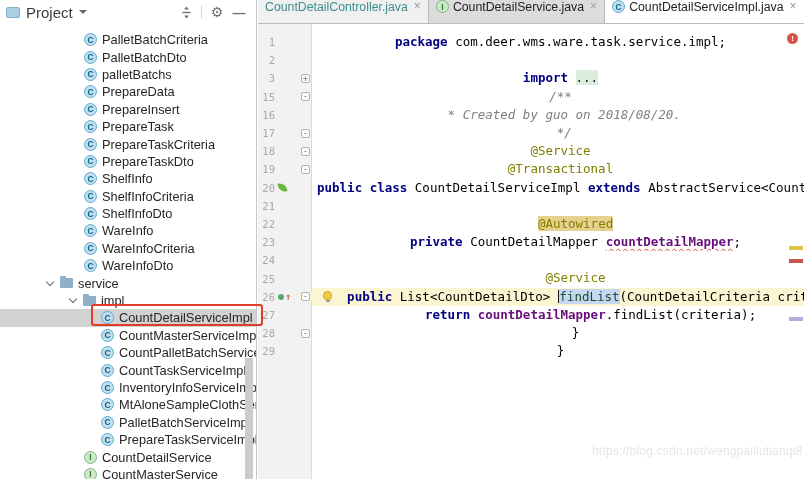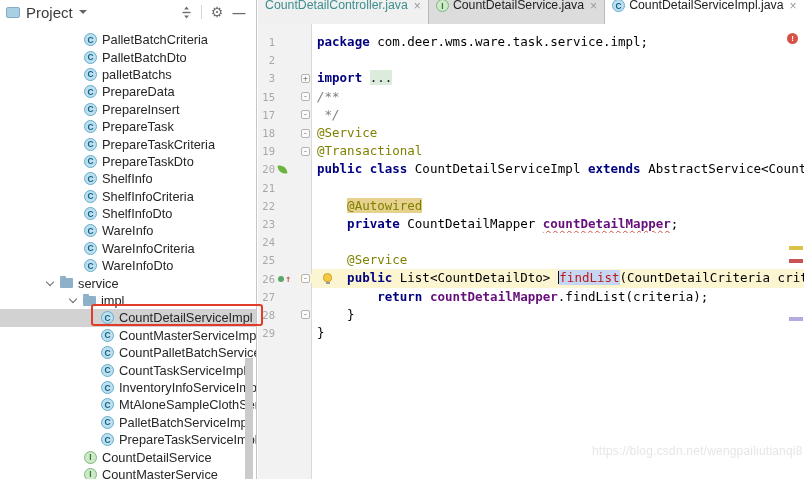--- a/index.html
+++ b/index.html
@@ -29,47 +29,47 @@
   .ic-folder { width:13px; height:10px; background:#8fb0c9; border-radius:1px; margin-right:5px; flex:none; position:relative; }
   .ic-folder::before { content:''; position:absolute; top:-2px; left:0; width:6px; height:2px; background:#8fb0c9; border-radius:1px 1px 0 0; }
   .tree-label { overflow:hidden; }
 
   .red-box { position:absolute; left:91px; top:304px; width:172px; height:22px; border:2px solid #e23b27; border-radius:3px; z-index:9; pointer-events:none; }
   .tree-scrollbar { position:absolute; left:245px; top:358px; width:8px; height:121px; background:#cbcbcb; z-index:3; }
 
   
   .editor { position:absolute; left:258px; top:0; right:0; bottom:0; background:#fff; }
   .tab-bar { height:24px; display:flex; align-items:stretch; background:#e9e9e9; border-bottom:1px solid #bdbdbd; }
-  .tab { display:flex; align-items:flex-end; padding:12px 7px; border-right:1px solid #b9b9b9; font-size:12.3px; color:#222; }
+  .tab { display:flex; align-items:flex-start; padding:0 7px; border-right:1px solid #b9b9b9; font-size:12.3px; color:#222; }
   .tab-1 { background:#f0f0f0; }
   .tab-1 .tab-label { color:#3d8e8e; }
   .tab-2 { background:#dcdcdc; }
   .tab-3 { background:#ffffff; }
   .tab .node-ic { margin-right:4px; }
   .tab-close { color:#9a9a9a; margin-left:6px; font-size:12px; line-height:1; }
 
   .code-area { position:absolute; top:24px; left:0; right:0; bottom:0; background:#fff; overflow:hidden; }
   .gutter-strip { position:absolute; left:0; top:0; bottom:0; width:54px; background:#f2f2f2; border-right:1px solid #dadada; }
   .code-lines { position:absolute; top:9px; left:0; right:0; font-family:"DejaVu Sans Mono", monospace; font-size:12.5px; }
   .code-line { display:flex; height:18.2px; position:relative; align-items:center; }
   .ln { width:17px; flex:none; text-align:right; font-size:10.5px; color:#a8a8a8; font-family:"DejaVu Sans Mono",monospace; }
   .gut-icons { width:24px; flex:none; display:flex; align-items:center; padding-left:3px; }
   .gut-fold { width:13px; flex:none; display:flex; align-items:center; justify-content:center; }
-  .code-text { flex:1; white-space:pre; padding-left:5px; position:relative; line-height:18.2px; height:18.2px; overflow:hidden; }
+  .code-text { flex:1; white-space:pre; padding-left:5px; position:relative; line-height:18.2px; height:18.2px; overflow:hidden;text-align:center; }
   .caret-row .code-text { background:#fcf5d2; }
   .caret-row .gut-fold { background:#fcf5d2; }
 
   .sg-kw { color:#000080; font-weight:bold; }
   .sg-pl { color:#000; }
   .sg-cmt { color:#808080; font-style:italic; }
   .sg-ann { color:#808000; }
   .sg-annhl { color:#808000; background:#e6d28e; }
   .sg-fld { color:#660e7a; font-weight:bold; }
   .sg-flderr { color:#660e7a; font-weight:bold; text-decoration:underline wavy #d0524b 1px; text-underline-offset:2px; }
-  .sg-hl { color:#b91c1c; background:#c7d6f2; }
+  .sg-hl { color:#14532d; background:#c7d6f2; }
   .sg-fold { color:#111; background:#dcecdc; }
   .caret-bar { display:inline-block; width:1.5px; height:13px; background:#111; vertical-align:-2px; }
 
   .fold-box { width:9px; height:9px; border:1px solid #b3b3b3; border-radius:2px; background:#fbfbfb; color:#777; font-size:8px; line-height:7px; text-align:center; font-family:"DejaVu Sans Mono",monospace; }
   .leaf { width:9px; height:9px; background:#6db33f; border-radius:1px 8px 1px 8px; transform:rotate(-8deg); }
   .ovr-dot { width:6px; height:6px; border-radius:50%; background:#59a869; }
   .ovr-arrow { color:#c4684f; font-size:10px; font-weight:bold; margin-left:1px; line-height:1; }
   .bulb { position:absolute; left:11px; top:3.5px; width:9px; height:9px; background:#f5c942; border:1px solid #c9a227; border-radius:50% 50% 42% 42%; }
   .bulb::after { content:''; position:absolute; bottom:-3px; left:2px; width:3.5px; height:2px; background:#9a9a9a; }
 
@@ -259,20 +259,26 @@
           </div>
           <div class="code-line">
             <span class="ln">15</span>
             <span class="gut-icons"></span>
             <span class="gut-fold">
               <span class="fold-box">-</span>
             </span>
             <span class="code-text"><span class="sg-cmt">/**</span></span>
           </div>
           <div class="code-line">
+            <span class="ln">16</span>
+            <span class="gut-icons"></span>
+            <span class="gut-fold"></span>
+            <span class="code-text"><span class="sg-cmt"> * Created by guo on 2018/08/20.</span></span>
+          </div>
+          <div class="code-line">
             <span class="ln">17</span>
             <span class="gut-icons"></span>
             <span class="gut-fold">
               <span class="fold-box">-</span>
             </span>
             <span class="code-text"><span class="sg-cmt"> */</span></span>
           </div>
           <div class="code-line">
             <span class="ln">18</span>
             <span class="gut-icons"></span>

